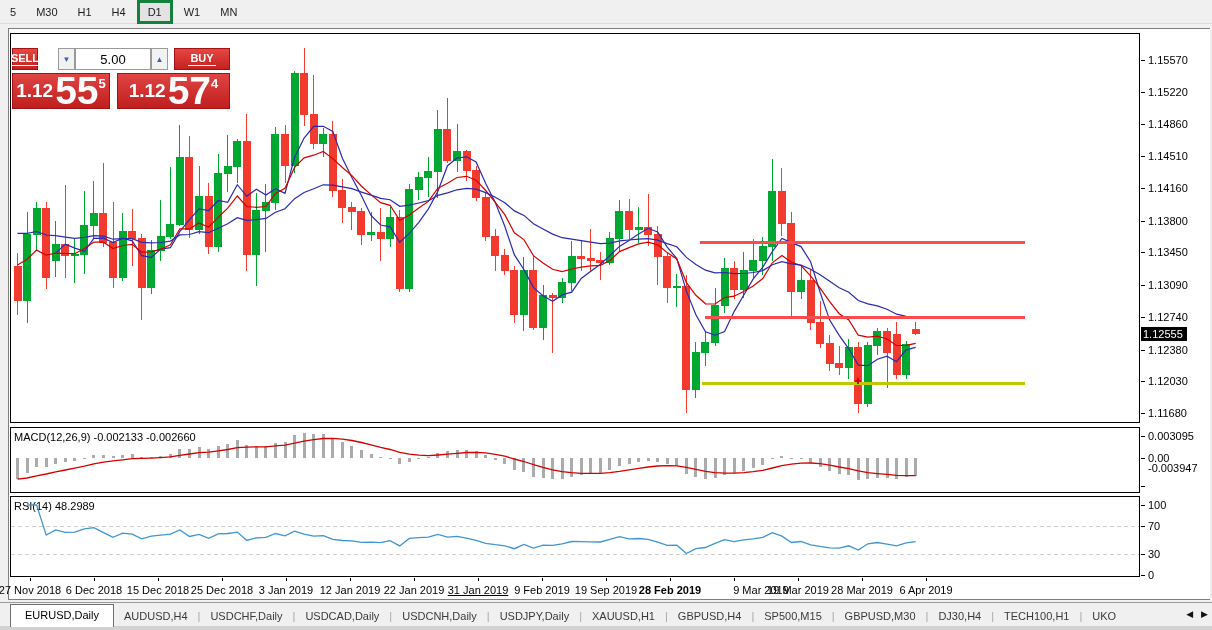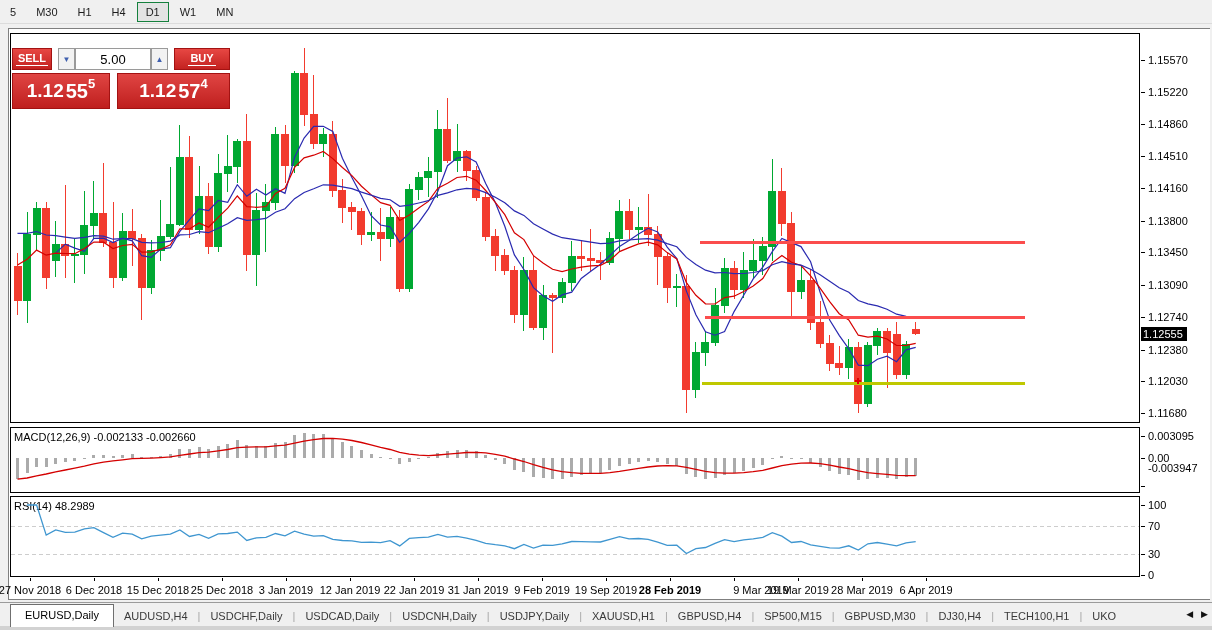--- a/index.html
+++ b/index.html
@@ -4,55 +4,55 @@
 <style>
   * { margin:0; padding:0; box-sizing:border-box; }
   html,body { width:1212px; height:630px; overflow:hidden; }
   body { font-family:"Liberation Sans", sans-serif; background:#f0f0f0; position:relative; }
   #stage { position:absolute; left:0; top:0; width:1212px; height:630px; background:#f0f0f0; }
 
   
   #toolbar { position:absolute; left:0; top:0; width:1212px; height:24px; background:#f0f0f0;
              border-bottom:1px solid #dcdcdc; display:flex; align-items:center; }
   .tf-btn { font-size:11px; color:#1c1c1c; padding:3px 8px; margin:0 1px; border:1px solid transparent; cursor:default; }
-  .tf-btn.active { background:#e3e3e3; border:1px solid #15803d; }
+  .tf-btn.active { background:#e3e3e3; border:3px solid #15803d; }
 
   
   #chartwin { position:absolute; left:8px; top:28px; width:1202px; height:572px;
               background:#ffffff; border:1px solid #7f7f7f; }
 
   svg { position:absolute; shape-rendering:crispEdges; }
   svg .smooth { shape-rendering:geometricPrecision; }
 
   #chart-title { position:absolute; left:14px; top:35px; font-size:11px; color:#000; white-space:nowrap; }
   #chart-title .tri { font-size:8px; margin-right:6px; position:relative; top:-1px; }
   #chart-title span.num { margin-left:5px; }
   #chart-title .sym { margin-right:4px; }
 
   
   #trade { position:absolute; left:12px; top:46px; width:218px; height:64px; }
   .tbtn { position:absolute; top:2px; height:22px; color:#fff; font-size:11px; font-weight:bold;
           background:linear-gradient(#e74743,#c32220); border:1px solid #a31212; text-align:center;
           display:flex; align-items:center; justify-content:center; cursor:pointer; }
   .tbtn .ul { border-bottom:1px solid #fff; padding:0 2px 1px 2px; }
-  #sell-btn { left:0; width:40px; }
+  #sell-btn { left:0; width:26px; }
   #buy-btn  { left:162px; width:56px; }
   .spin { position:absolute; top:2px; width:17px; height:22px; background:#f2f2f2; border:1px solid #9a9a9a;
           color:#3f5fae; font-size:8px; display:flex; align-items:center; justify-content:center; cursor:pointer; }
   #vol-down { left:46px; }
   #vol-up { left:139px; }
   #vol-field { position:absolute; left:63px; top:2px; width:76px; height:22px; border:1px solid #9a9a9a;
                background:#fff; font-size:13px; text-align:center; font-family:"Liberation Sans",sans-serif; }
   .bigprice { position:absolute; top:27px; height:36px; background:linear-gradient(#e04543,#bf1f1e);
               border:1px solid #a31212; color:#fff; display:flex; align-items:flex-end; justify-content:center;
               padding-bottom:3px; cursor:pointer; }
   #sell-big { left:0; width:98px; }
   #buy-big  { left:105px; width:113px; }
   .bp-small { font-size:19px; font-weight:bold; margin-right:2px; margin-bottom:3px; }
-  .bp-big   { font-size:20px; font-weight:bold; line-height:28px; }
+  .bp-big   { font-size:39px; font-weight:bold; line-height:28px; }
   .bp-sup   { font-size:13px; font-weight:bold; margin-bottom:14px; }
 
   
   .ind-label { position:absolute; font-size:11px; color:#000; white-space:nowrap; }
 
   
   #axiscol { position:absolute; left:1141px; top:29px; width:69px; height:570px; background:#fff; }
   .tick-label { position:absolute; left:7px; font-size:11px; color:#000; white-space:nowrap; }
   .tick-mark { position:absolute; left:0; width:4px; height:1px; background:#000; }
   #cur-badge { position:absolute; left:0px; background:#000; color:#fff; font-size:11px; padding:1px 4px 1px 2px; }
@@ -511,21 +511,21 @@
     <div class="date-label" style="left: 158px;">15 Dec 2018</div>
     <div style="position: absolute; width: 1px; height: 3px; background: rgb(0, 0, 0); top: 578px; left: 158px;"></div>
     <div class="date-label" style="left: 222px;">25 Dec 2018</div>
     <div style="position: absolute; width: 1px; height: 3px; background: rgb(0, 0, 0); top: 578px; left: 222px;"></div>
     <div class="date-label" style="left: 286px;">3 Jan 2019</div>
     <div style="position: absolute; width: 1px; height: 3px; background: rgb(0, 0, 0); top: 578px; left: 286px;"></div>
     <div class="date-label" style="left: 350px;">12 Jan 2019</div>
     <div style="position: absolute; width: 1px; height: 3px; background: rgb(0, 0, 0); top: 578px; left: 350px;"></div>
     <div class="date-label" style="left: 414px;">22 Jan 2019</div>
     <div style="position: absolute; width: 1px; height: 3px; background: rgb(0, 0, 0); top: 578px; left: 414px;"></div>
-    <div class="date-label" style="left: 478px;">31 Jan 2019</div>
+    <div class="date-label" style="left: 478px; text-decoration: underline;">31 Jan 2019</div>
     <div style="position: absolute; width: 1px; height: 3px; background: rgb(0, 0, 0); top: 578px; left: 478px;"></div>
     <div class="date-label" style="left: 542px;">9 Feb 2019</div>
     <div style="position: absolute; width: 1px; height: 3px; background: rgb(0, 0, 0); top: 578px; left: 542px;"></div>
     <div class="date-label" style="left: 606px;">19 Sep 2019</div>
     <div style="position: absolute; width: 1px; height: 3px; background: rgb(0, 0, 0); top: 578px; left: 606px;"></div>
     <div class="date-label" style="left: 670px; font-weight: bold;">28 Feb 2019</div>
     <div style="position: absolute; width: 1px; height: 3px; background: rgb(0, 0, 0); top: 578px; left: 670px;"></div>
     <div class="date-label" style="left: 734px; margin-left: 27px;">9 Mar 2019</div>
     <div style="position: absolute; width: 1px; height: 3px; background: rgb(0, 0, 0); top: 578px; left: 734px;"></div>
     <div class="date-label" style="left: 798px;">19 Mar 2019</div>

